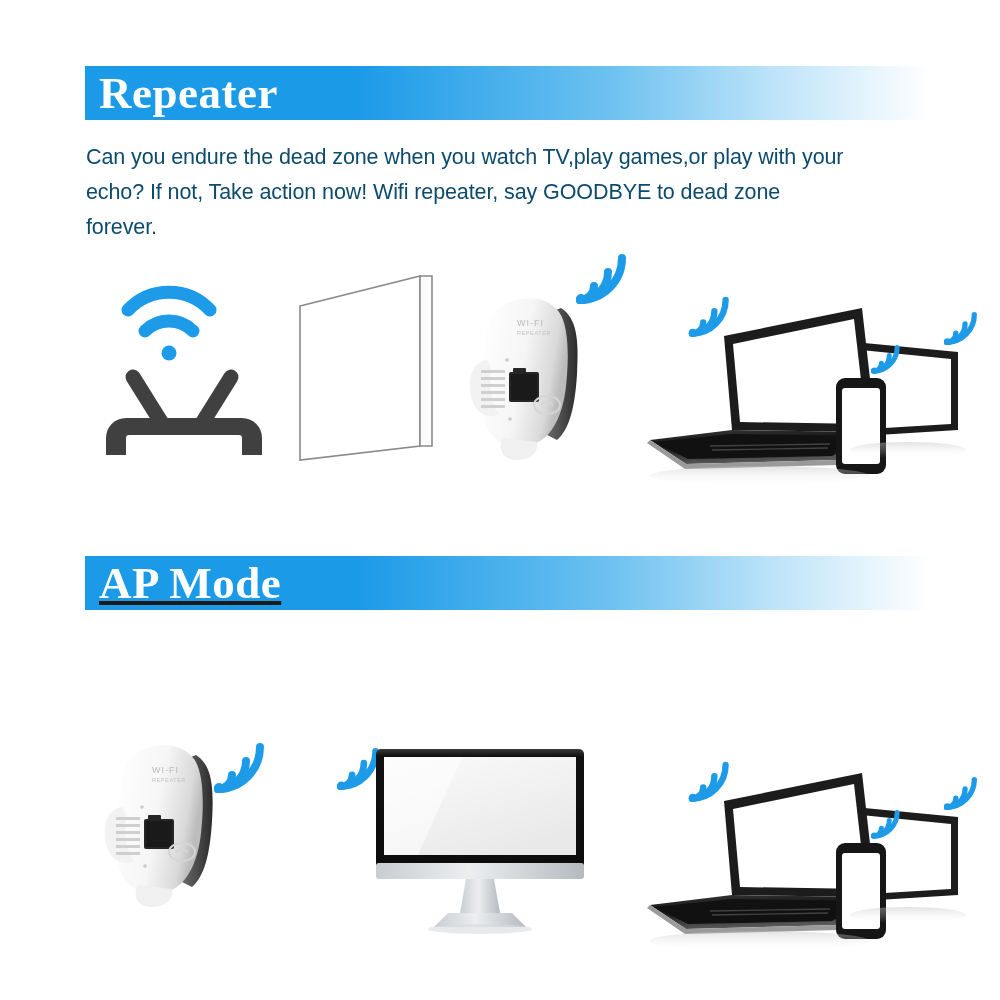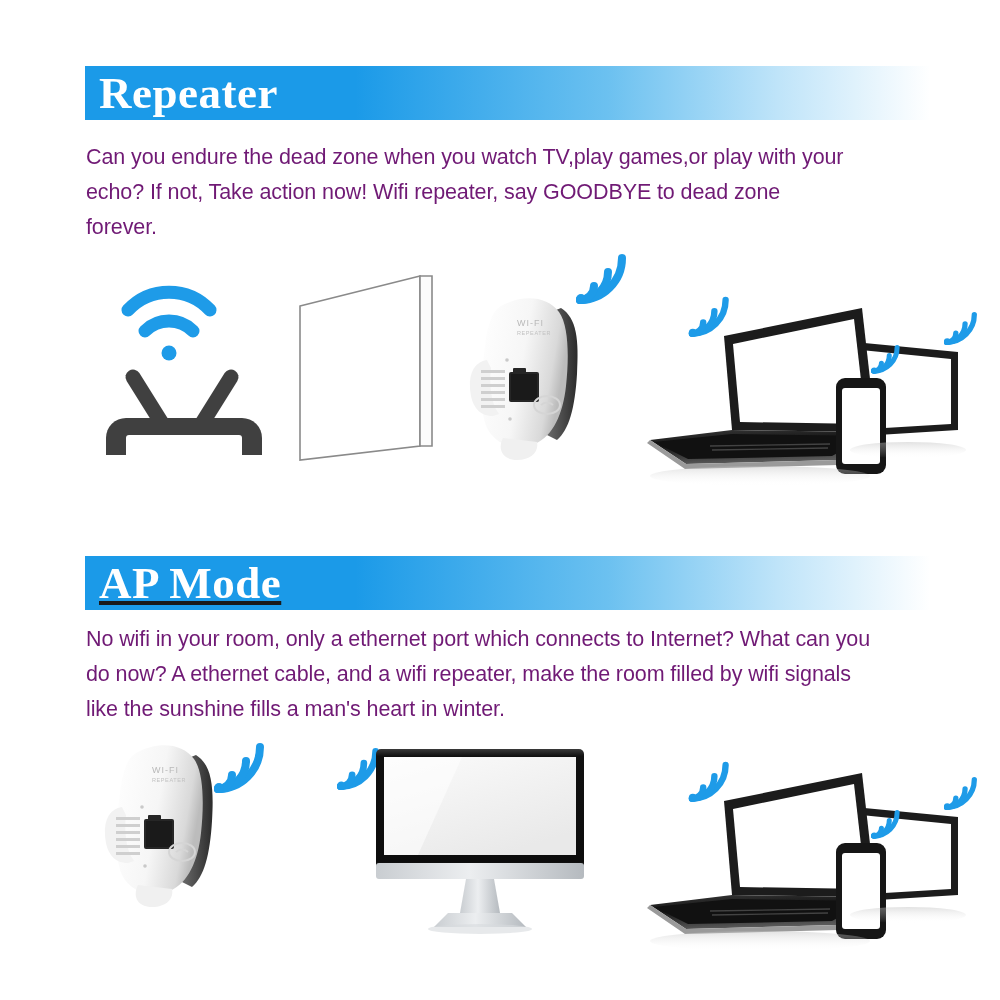--- a/index.html
+++ b/index.html
@@ -34,21 +34,21 @@
     padding-left: 14px;
     letter-spacing: 0.5px;
     white-space: nowrap;
   }
 
   
   .para {
     position: absolute;
     font-size: 21.5px;
     line-height: 35px;
-    color: #701a75;
+    color: #0c4a6e;
     letter-spacing: -0.1px;
   }
 
   
   .illus { position: absolute; }
 
   
   .wifi-corner { position: absolute; }
   .wifi-corner svg { display: block; }
 
@@ -232,21 +232,20 @@
           <circle cx="11" cy="51" r="5" fill="#1e9be8"></circle>
         </g>
       </svg>
     </div>
   </div>
 
   <div class="banner" style="left:85px; top:556px; width:845px;text-decoration:underline;">
     <div class="banner-title">AP Mode</div>
   </div>
 
-  <div class="para" style="left:86px; top:622px; width:790px;">No wifi in your room, only a ethernet port which connects to Internet? What can you do now? A ethernet cable, and a wifi repeater, make the room filled by wifi signals like the sunshine fills a man's heart in winter.</div>
 
   <div class="illus" style="left:80px; top:725px; width:900px; height:230px;">
 
     <div class="repeater" style="left:10px; top:10px;">
       <svg width="150" height="175" viewBox="0 0 130 175">
         <defs>
           <linearGradient id="rpBody2" x1="0" y1="0" x2="1" y2="0.3">
             <stop offset="0%" stop-color="#ffffff"></stop>
             <stop offset="55%" stop-color="#f6f6f6"></stop>
             <stop offset="88%" stop-color="#d9d9d9"></stop>

